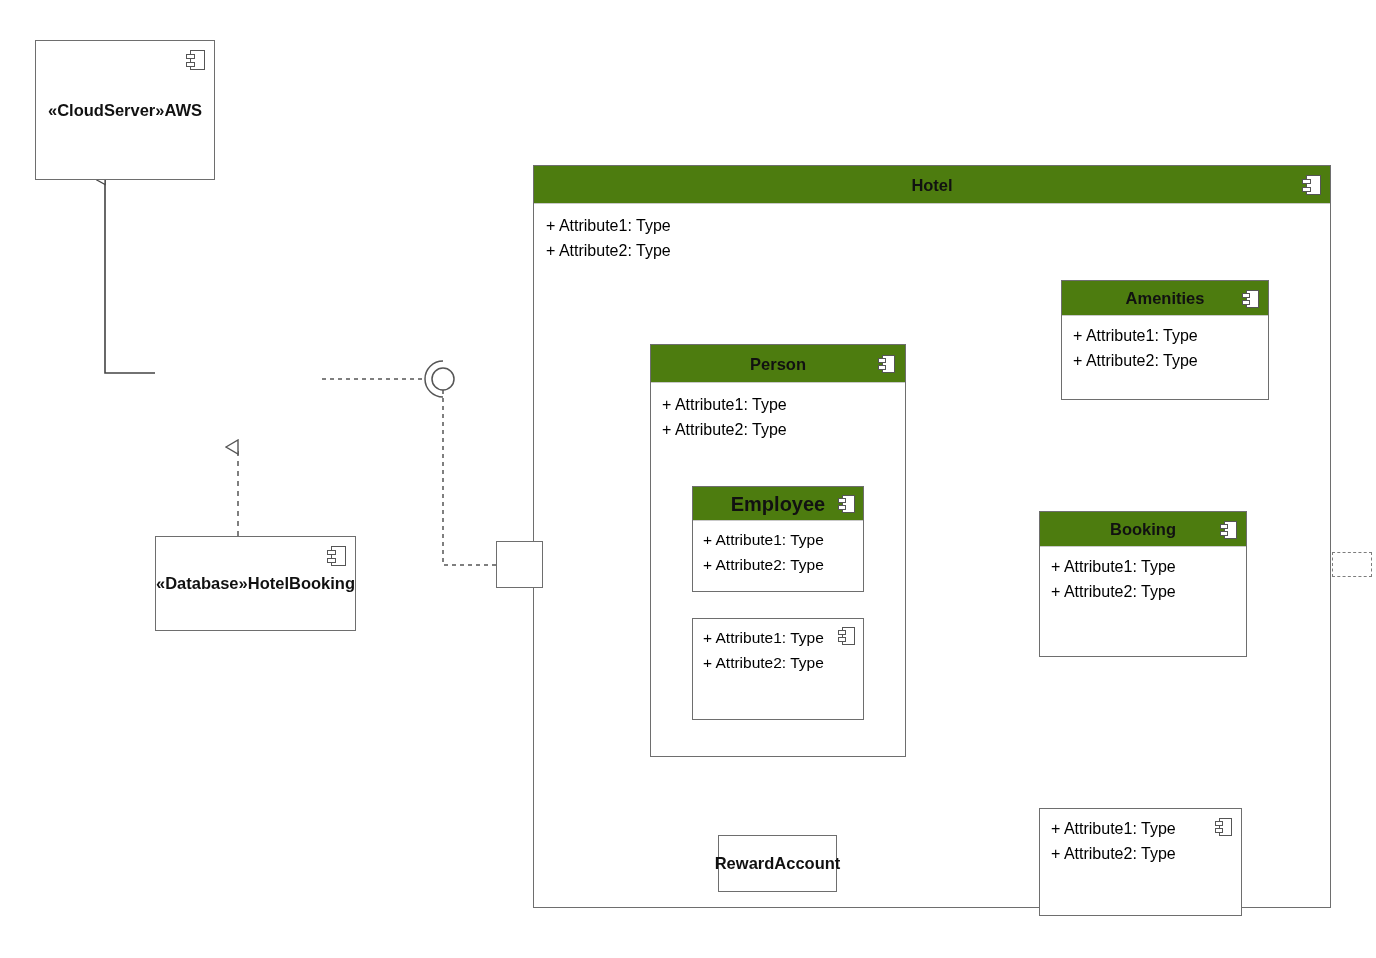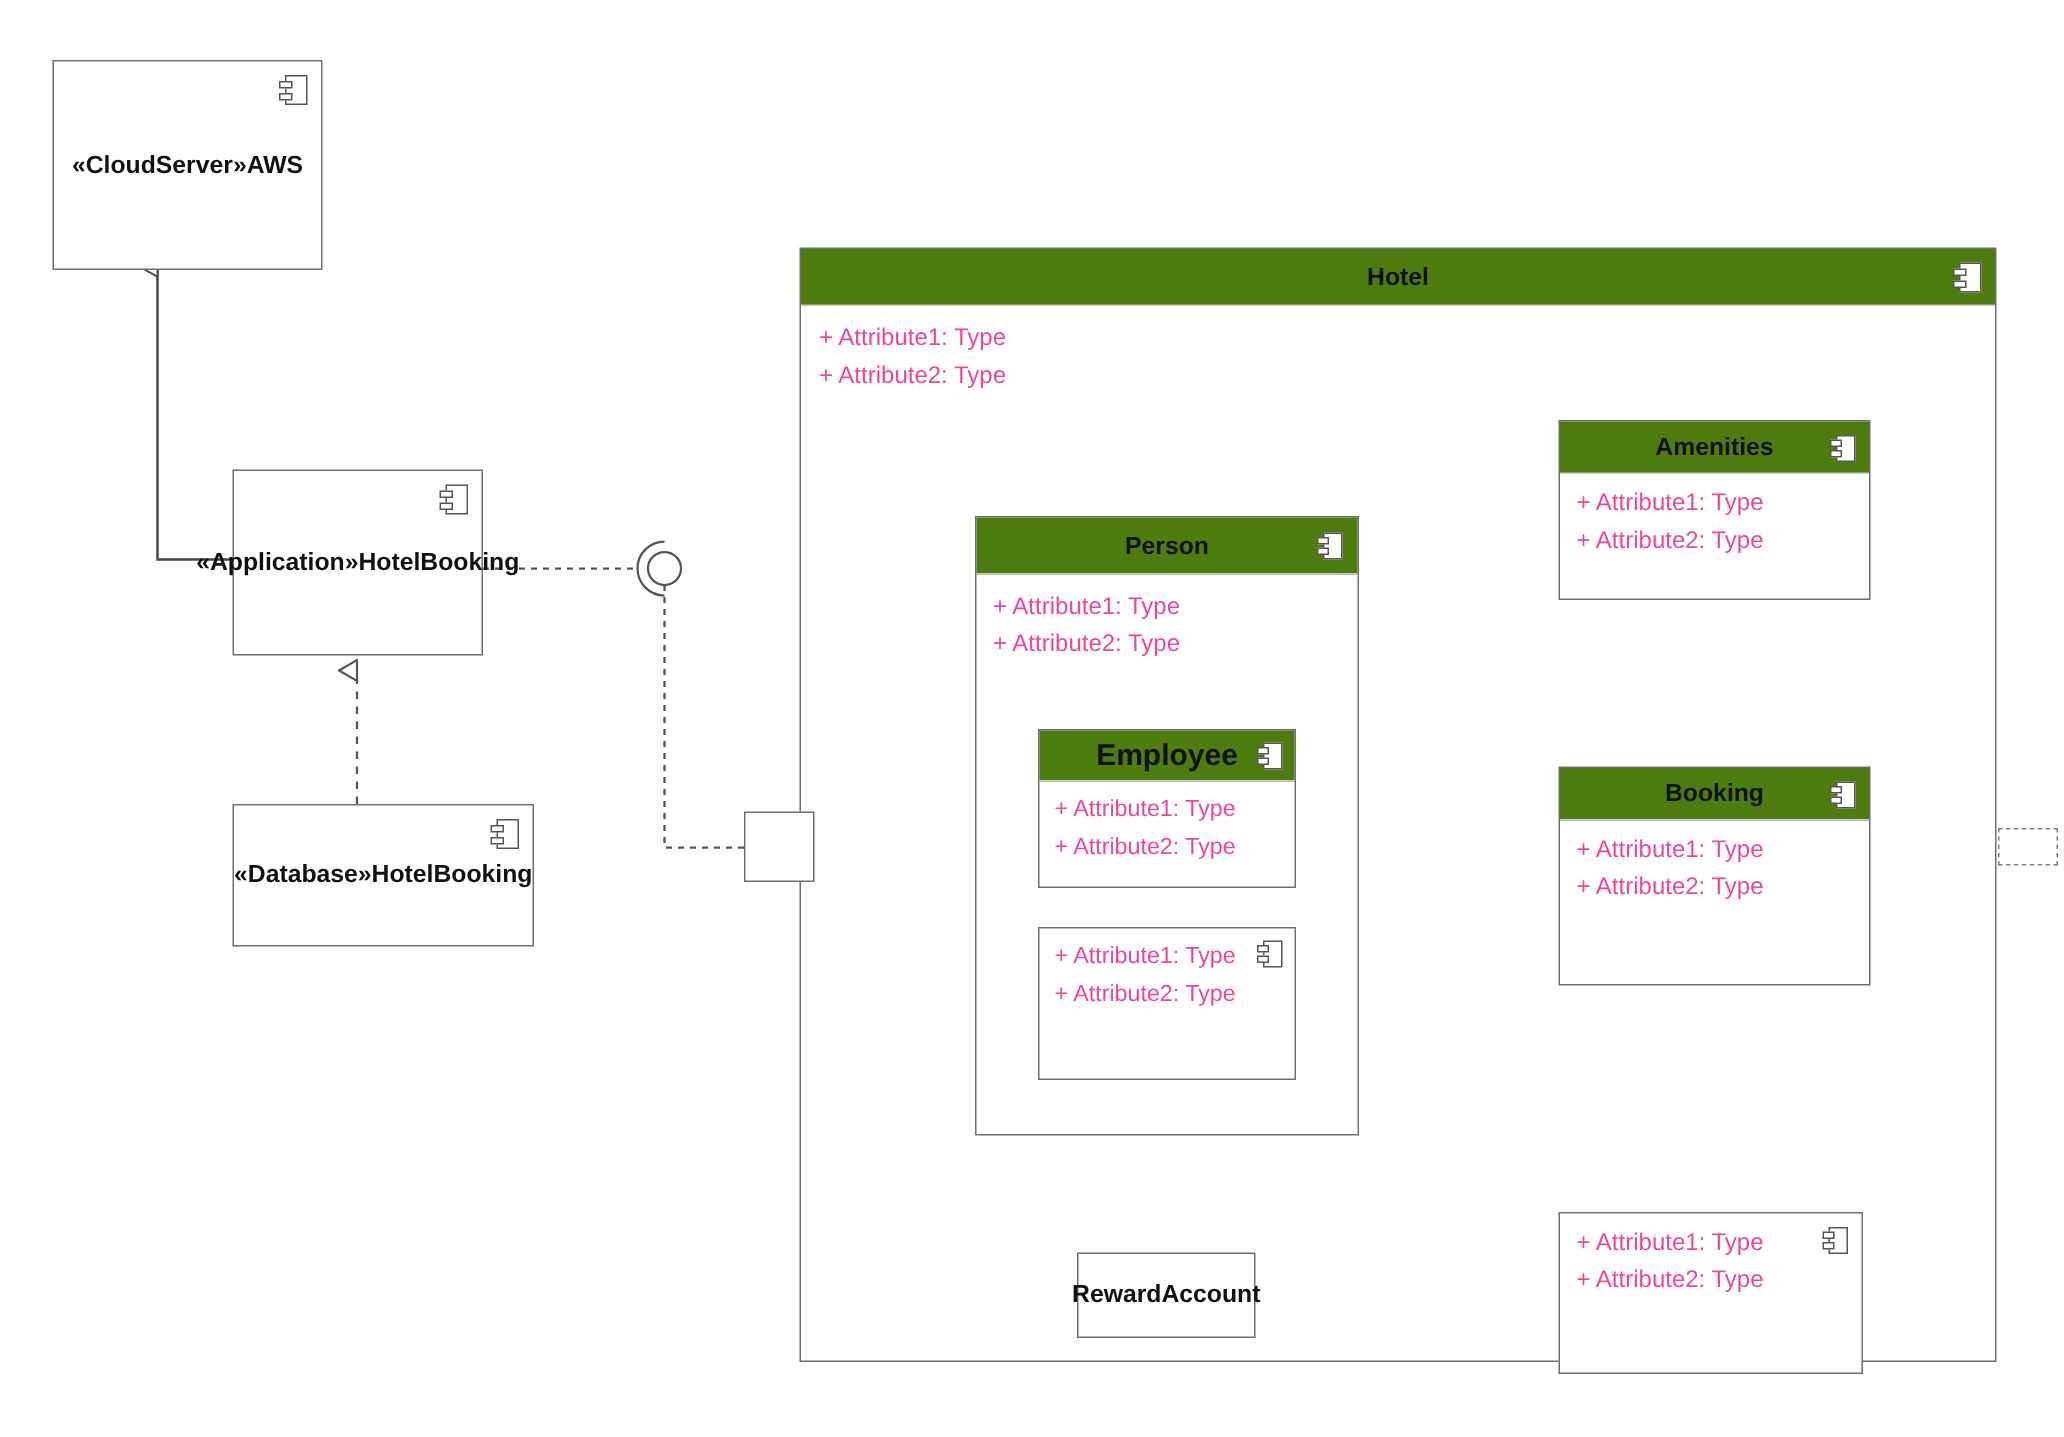--- a/index.html
+++ b/index.html
@@ -51,21 +51,21 @@
     box-sizing: border-box;
     padding: 9px 0 0 11px;
     font-size: 16px;
     color: #3a3a3a;
     position: relative;
   }
   .attr {
     line-height: 25px;
     white-space: nowrap;
     font-size: 16px;
-    color: #ec4899;
+    color: #000000;
   }
   
   .comp-plain {
     display: flex;
     flex-direction: row;
     align-items: center;
     justify-content: center;
     text-align: center;
     font-weight: bold;
     font-size: 16.5px;
@@ -208,29 +208,20 @@
   <div class="comp comp-plain" style="left:35px; top:40px; width:180px; height:140px;">
     <span class="cicon">
       <span class="frame"></span>
         <span class="tab tab1"></span>
         <span class="tab tab2"></span>
     </span>
     <span class="lbl-line">«CloudServer»</span>
     <span class="lbl-line">AWS</span>
   </div>
 
-  <div class="comp comp-plain" style="left:155px; top:313px; width:167px; height:124px;">
-    <span class="cicon">
-      <span class="frame"></span>
-        <span class="tab tab1"></span>
-        <span class="tab tab2"></span>
-    </span>
-    <span class="lbl-line">«Application»</span>
-    <span class="lbl-line">HotelBooking</span>
-  </div>
 
   <div class="comp comp-plain" style="left:155px; top:536px; width:201px; height:95px;">
     <span class="cicon">
       <span class="frame"></span>
         <span class="tab tab1"></span>
         <span class="tab tab2"></span>
     </span>
     <span class="lbl-line">«Database»</span>
     <span class="lbl-line">HotelBooking</span>
   </div>
@@ -283,21 +274,21 @@
       <span class="frame"></span>
         <span class="tab tab1"></span>
         <span class="tab tab2"></span>
     </span>
     <div class="comp-body" style="padding-top:6px; padding-left:10px;">
       <div class="attr" style="font-size:15.5px;">+ Attribute1: Type</div>
       <div class="attr" style="font-size:15.5px;">+ Attribute2: Type</div>
     </div>
   </div>
 
-  <div class="comp" style="left:1039px; top:280px; width:208px; height:120px;">
+  <div class="comp" style="left:1061px; top:280px; width:208px; height:120px;">
     <div class="comp-title" style="height:35px; line-height:35px;">Amenities</div>
     <span class="cicon sm" style="right:9px; top:9px;">
       <span class="frame"></span>
         <span class="tab tab1"></span>
         <span class="tab tab2"></span>
     </span>
     <div class="comp-body" style="padding-top:7px;">
       <div class="attr">+ Attribute1: Type</div>
       <div class="attr">+ Attribute2: Type</div>
     </div>

